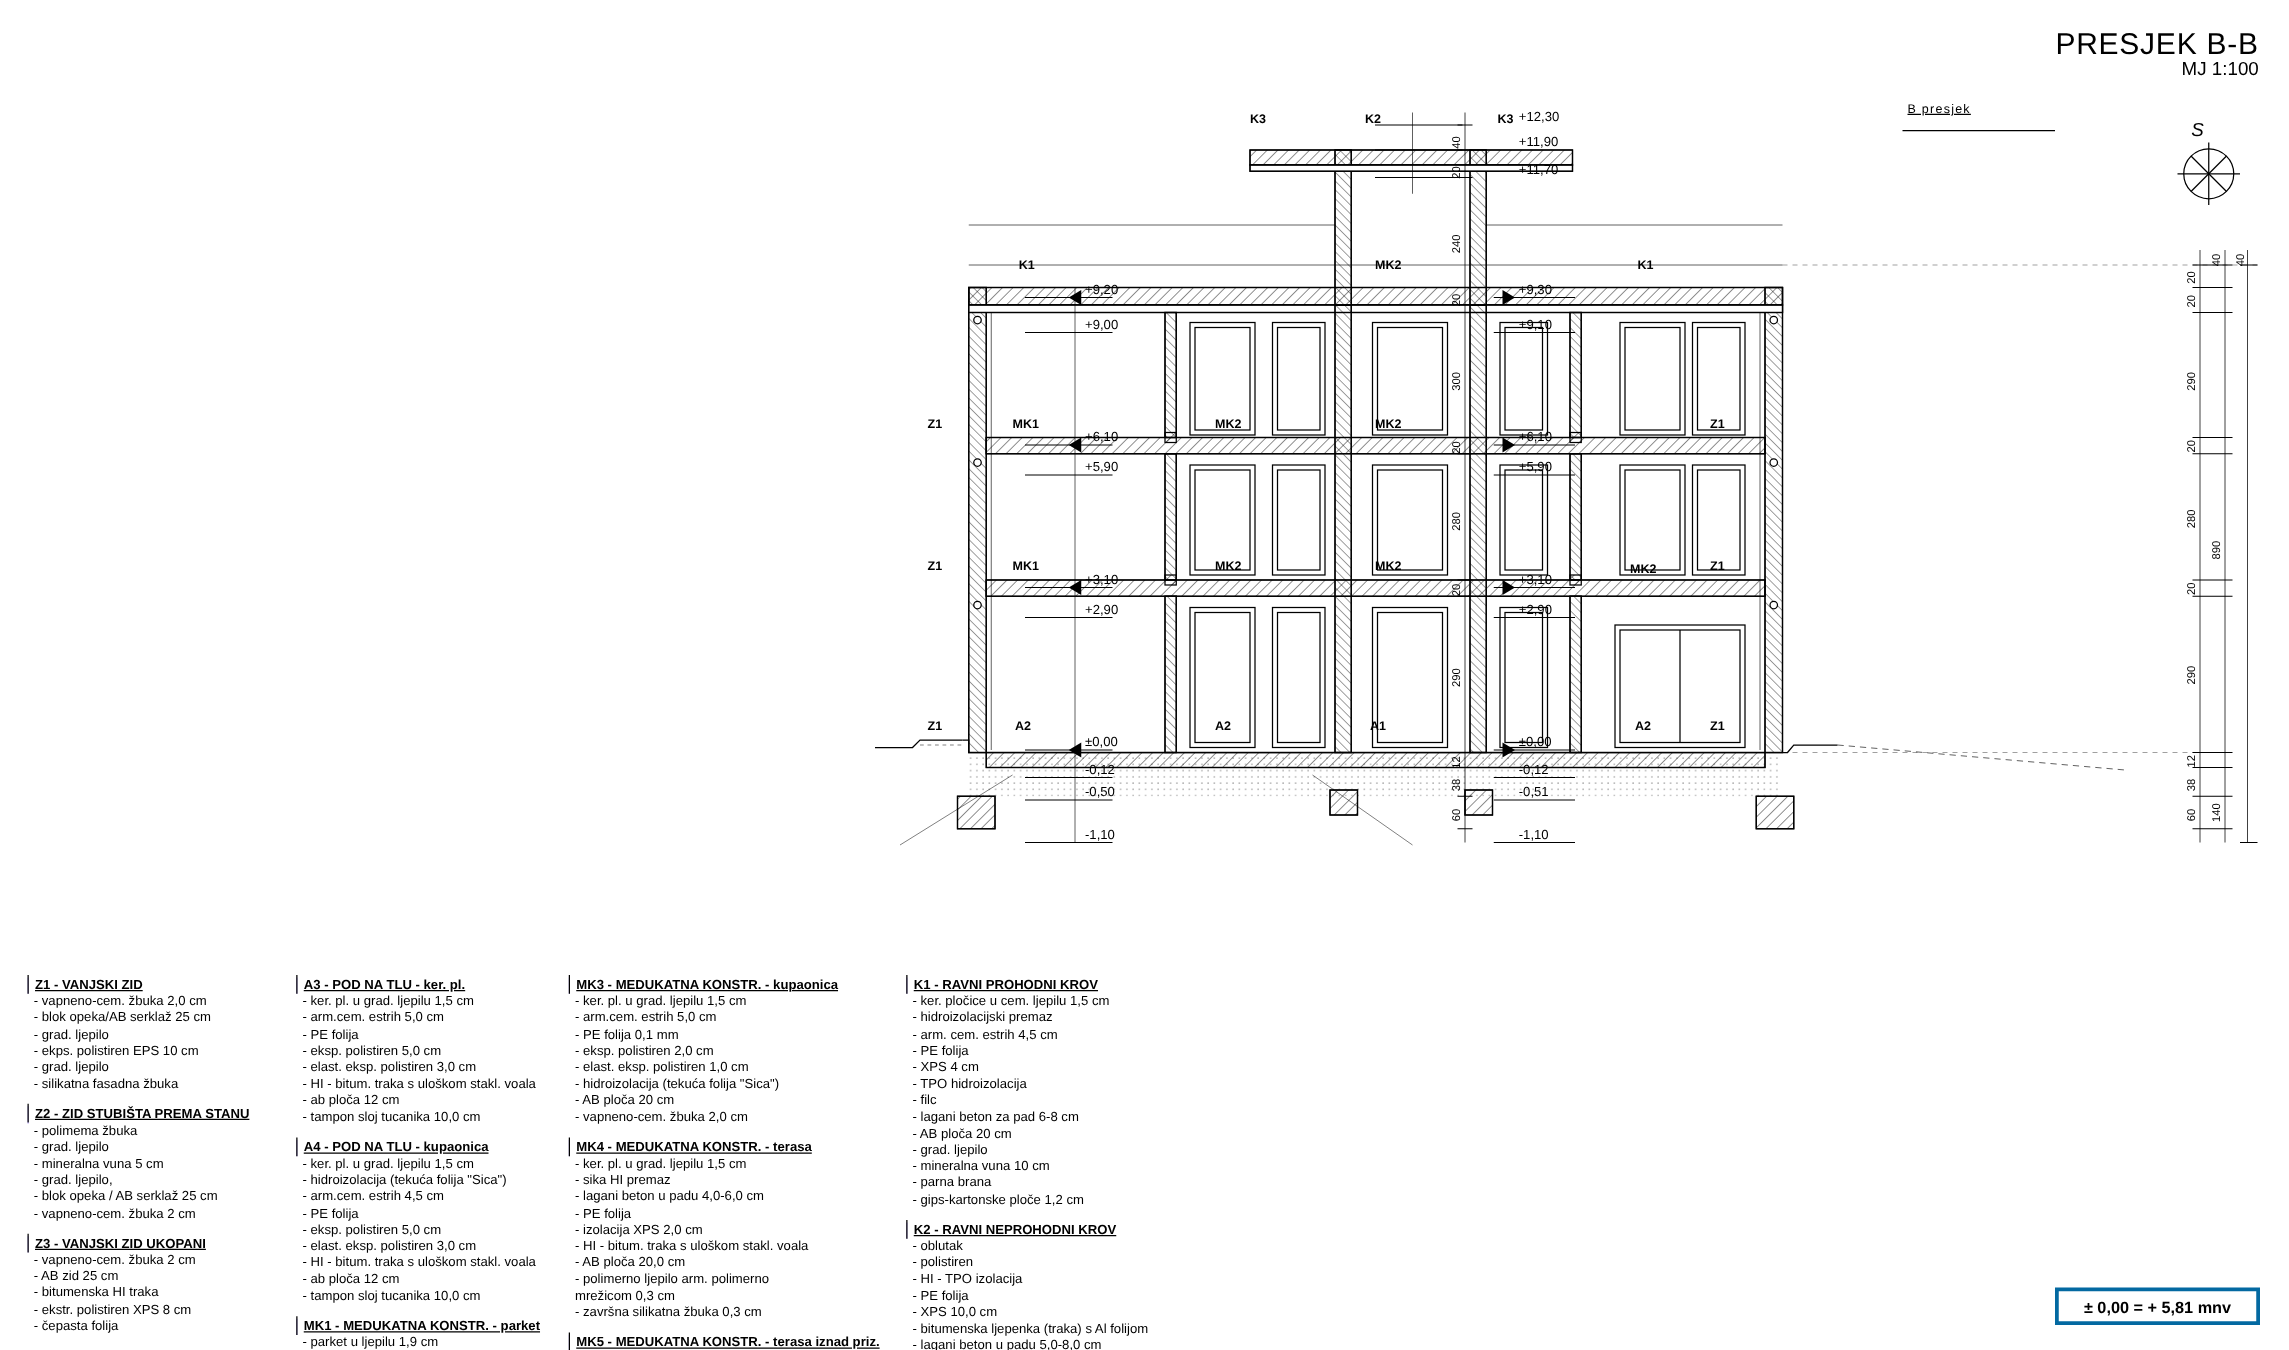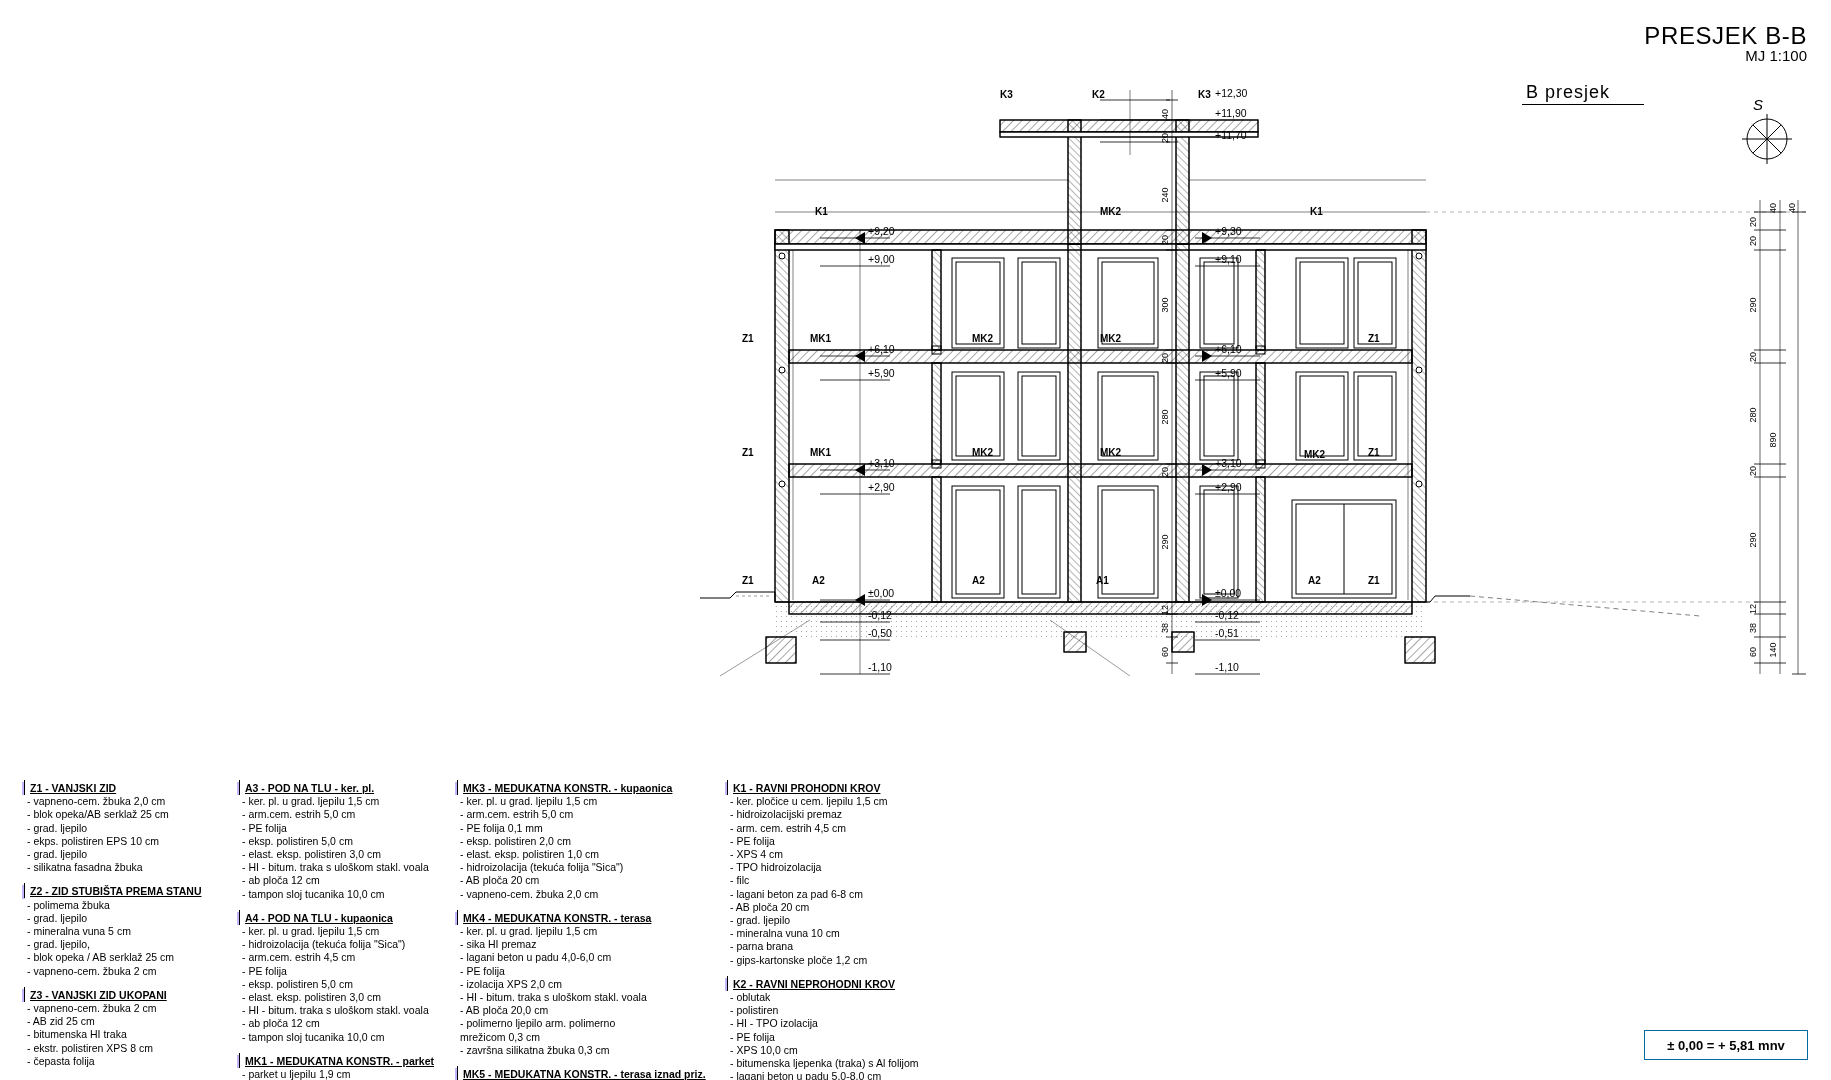--- a/index.html
+++ b/index.html
@@ -33,22 +33,23 @@
     position: absolute;
     right: 24px;
     top: 47px;
     font-size: 15px;
     text-align: right;
   }
   .section-label {
     position: absolute;
     left: 1526px;
     top: 82px;
-    font-size: 18px;
+    font-size: 10px;
     letter-spacing: 1px;
+    text-decoration: underline;
   }
   .section-label-underline {
     position: absolute;
     left: 1522px;
     top: 104px;
     width: 122px;
     height: 1px;
     background: #000;
   }
 
@@ -84,21 +85,21 @@
     font-size: 10.5px;
     line-height: 13.2px;
     white-space: nowrap;
   }
   .legend-group { margin-bottom: 11px; }
   .legend-title {
     font-weight: bold;
     font-size: 10.5px;
     text-decoration: underline;
     padding-left: 5px;
-    border-left: 3px solid #c4b5fd;
+    border-left: 1px solid #c4b5fd;
     position: relative;
   }
   .legend-title:before {
     content: "";
     position: absolute;
     left: -1px;
     top: -2px;
     width: 1px;
     height: 15px;
     background: #000;
@@ -129,21 +130,21 @@
     font-weight: bold;
   }
   .note-box .indent { padding-left: 112px; }
 
   .elev-box {
     position: absolute;
     left: 1644px;
     top: 1030px;
     width: 164px;
     height: 30px;
-    border: 1px solid #0369a1;
+    border: 3px solid #0369a1;
     box-sizing: border-box;
     display: flex;
     align-items: center;
     justify-content: center;
     font-size: 13px;
     font-weight: bold;
   }
 </style>
 </head>
 <body>

